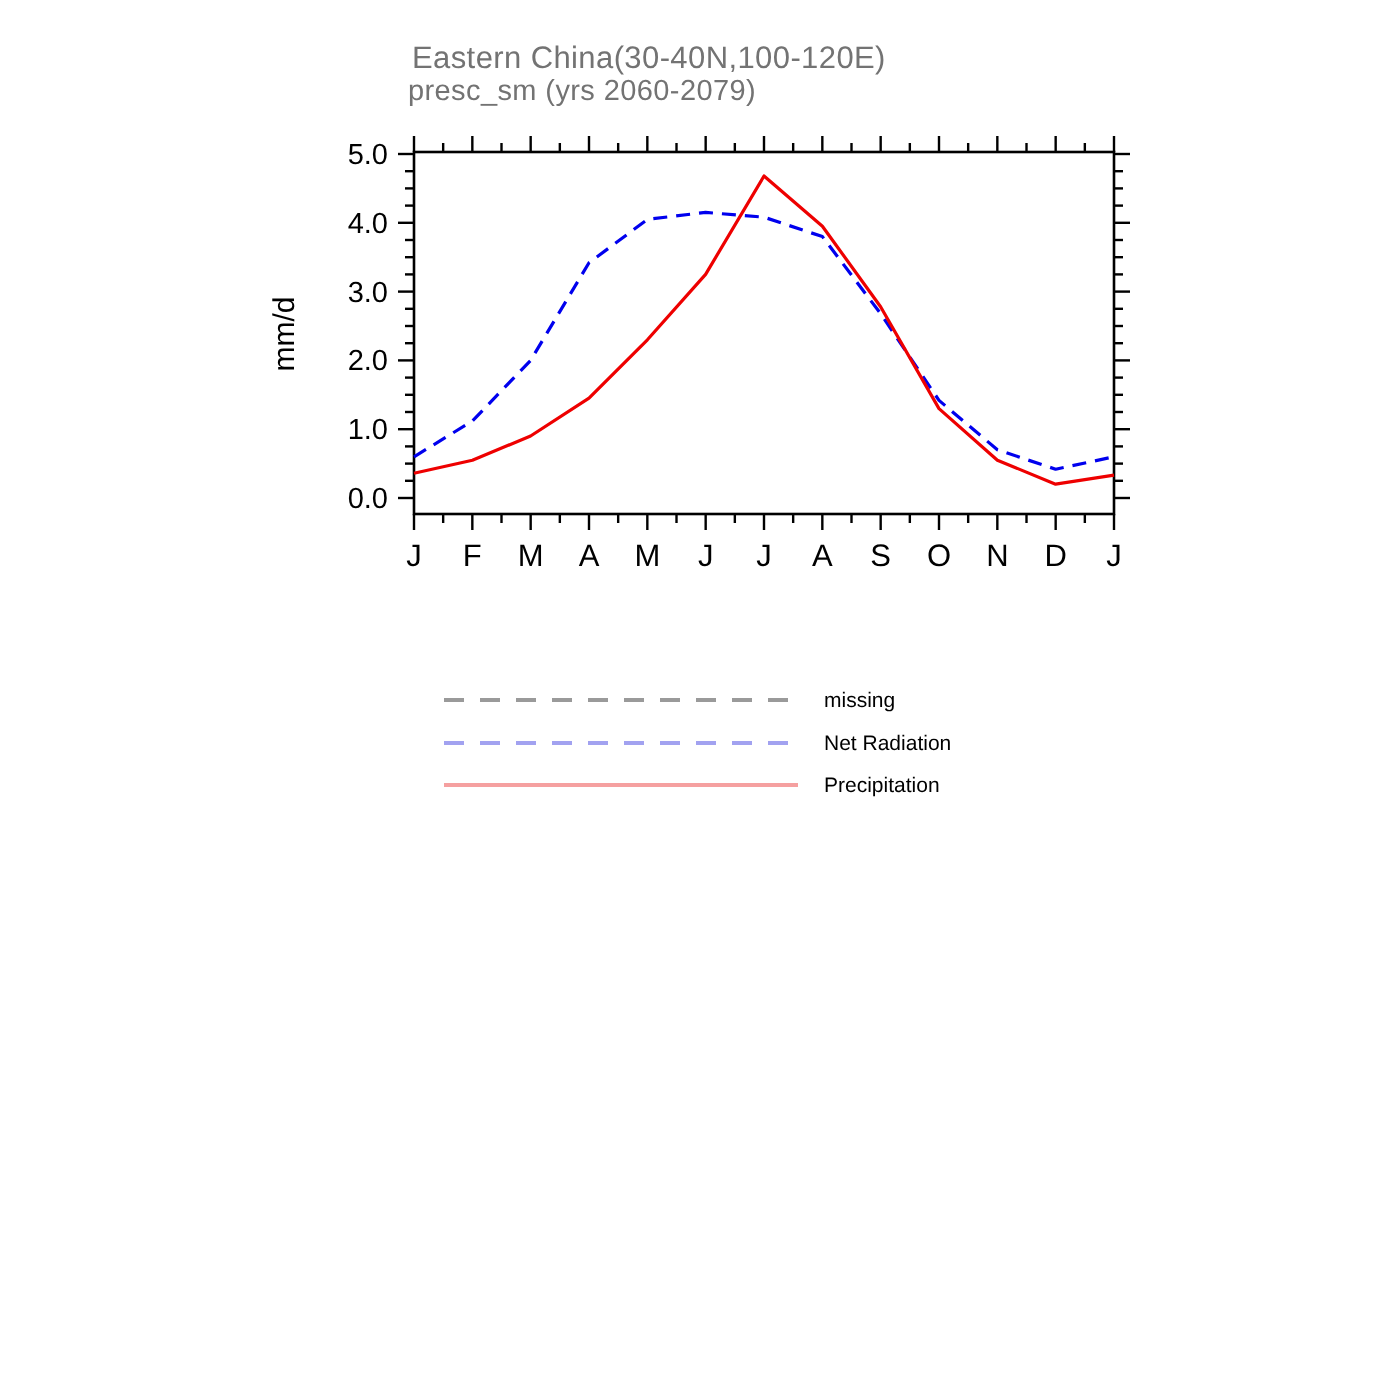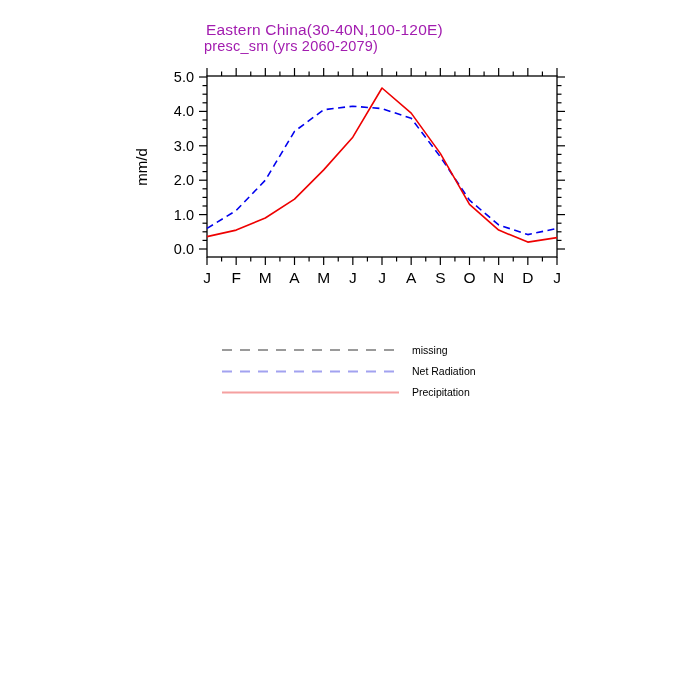--- a/index.html
+++ b/index.html
@@ -1,17 +1,17 @@
 <!DOCTYPE html>
 <html><head>
 <meta charset="utf-8">
 <style>
   html,body{margin:0;padding:0;background:#ffffff;}
   #canvas{position:relative;width:700px;height:700px;background:#ffffff;overflow:hidden;
-          font-family:"Liberation Sans", sans-serif;color:#a21caf;}
+          font-family:"Liberation Sans", sans-serif;color:#737373;}
   .chart-title{position:absolute;left:206px;top:21px;font-size:15.5px;letter-spacing:0.2px;}
   .chart-subtitle{position:absolute;left:204px;top:38px;font-size:14.5px;letter-spacing:0.2px;}
   svg{position:absolute;left:0;top:0;}
   text{font-family:"Liberation Sans", sans-serif;fill:#000;}
 </style>
 </head>
 <body>
 
 <div id="canvas">
   <div class="chart-title">Eastern China(30-40N,100-120E)</div>

